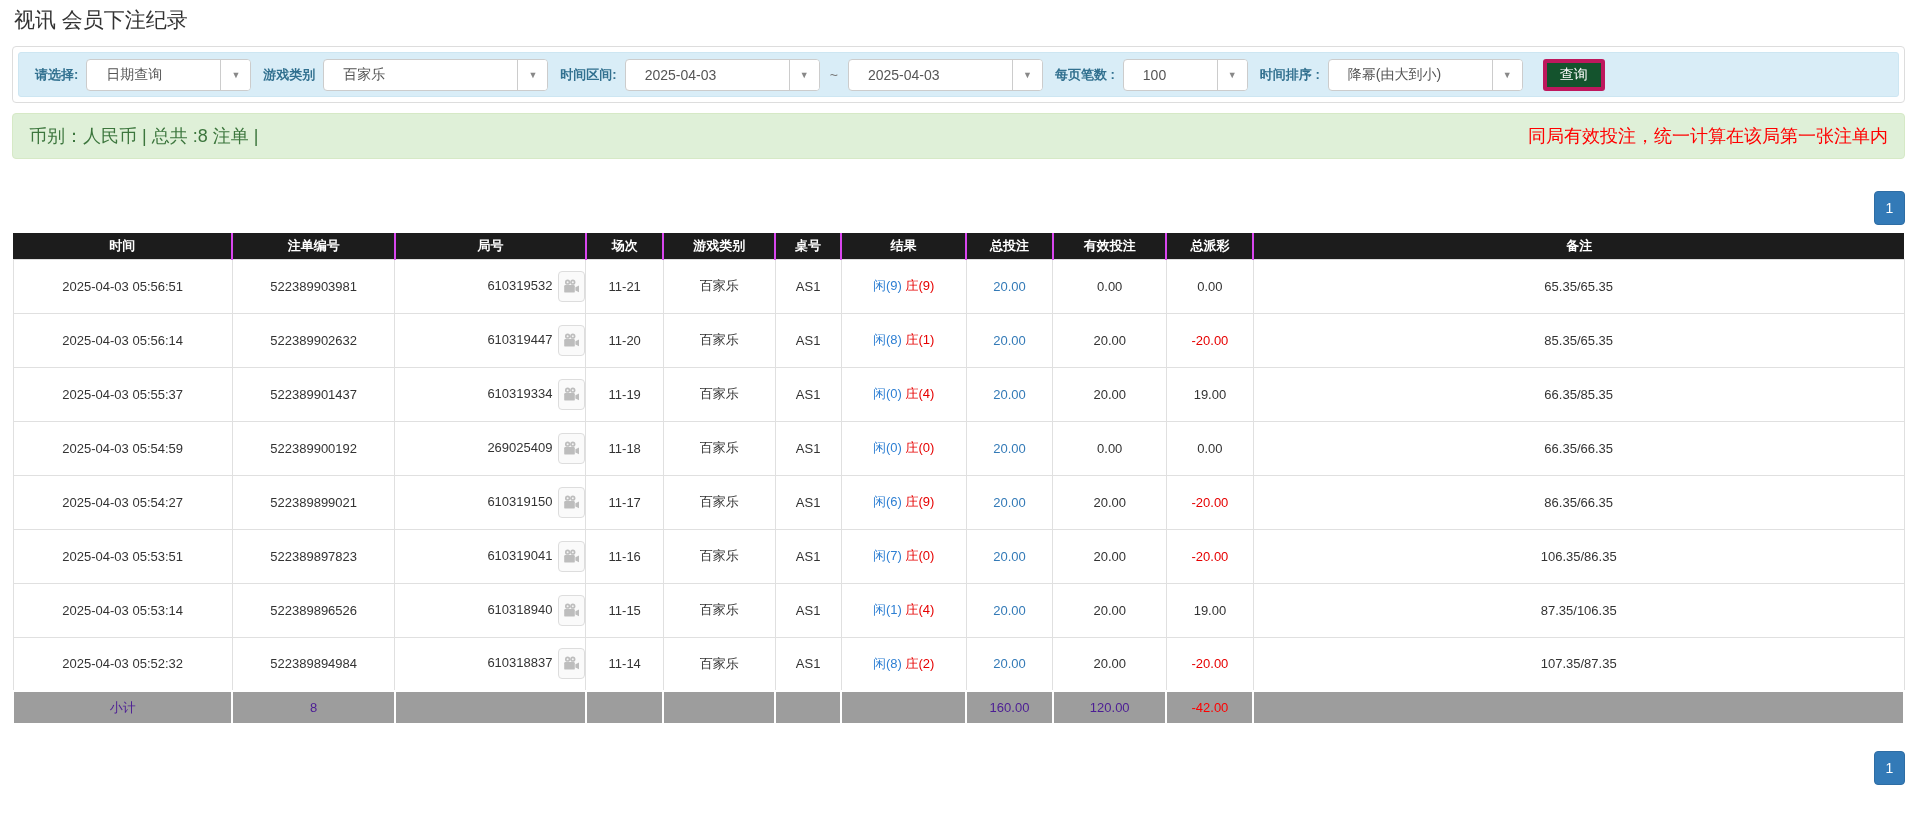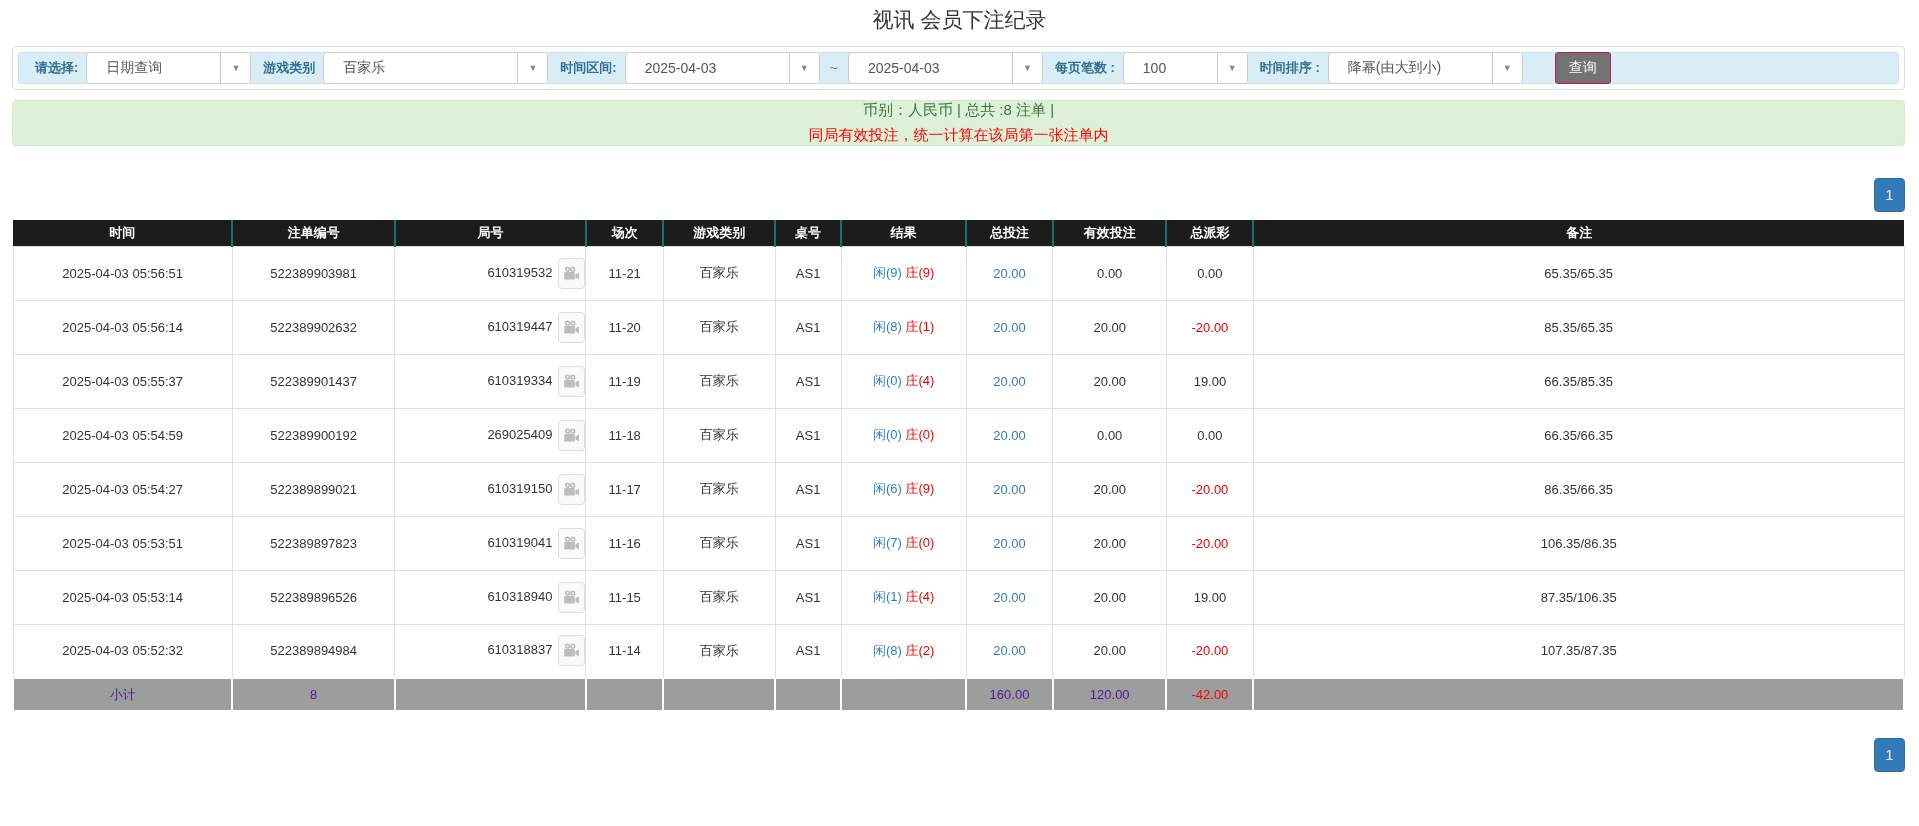--- a/index.html
+++ b/index.html
@@ -4,72 +4,71 @@
 <style>
   * { box-sizing: border-box; margin: 0; padding: 0; }
   html, body {
     width: 1919px; height: 826px; overflow: hidden;
     background: #fff;
     font-family: "Liberation Sans", "DejaVu Sans", sans-serif;
     color: #333;
   }
   .wrap { padding: 4px 14px 0 12px; }
 
-  .page-title { font-size: 21px; font-weight: 500; color: #333; padding: 2px 0 0 2px; text-align: center; }
+  .page-title { font-size: 21px; font-weight: 500; color: #333; padding: 2px 0 0 2px; }
 
   
   .panel { margin-top: 12px; border: 1px solid #ddd; border-radius: 4px; padding: 5px; background: #fff; }
   .filterbar {
     background: #d9edf7; border: 1px solid #cde6f2; border-radius: 3px;
-    height: 32px; display: flex; align-items: center; padding: 0 12px; gap: 8px;
+    height: 45px; display: flex; align-items: center; padding: 0 12px; gap: 8px;
     white-space: nowrap;
   }
   .f-label { color: #31708f; font-weight: bold; font-size: 13px; margin-left: 4px; }
   .combo {
     background: #fff; border: 1px solid #ccc; border-radius: 4px; height: 32px;
     display: flex; align-items: stretch; cursor: pointer; overflow: hidden;
   }
   .combo .val { flex: 1; display: flex; align-items: center; padding: 0 19px; font-size: 14px; color: #555; }
   .combo .caret-seg {
     width: 30px; border-left: 1px solid #ccc; display: flex; align-items: center; justify-content: center;
     color: #888; font-size: 9px; background: #fff;
   }
   .tilde { color: #777; font-size: 14px; margin: 0 2px; }
   .btn-search {
-    background: #737373; border: 1px solid #be185d; color: #fff; border-radius: 3px;
-    height: 32px; padding: 0 13px; font-size: 14px; cursor: pointer; margin-left: 24px;
+    background: #14532d; border: 4px solid #be185d; color: #fff; border-radius: 3px;
+    height: 32px; padding: 0 13px; font-size: 14px; cursor: pointer; margin-left: 12px;
   }
 
   
   .noticebar {
     margin-top: 10px; background: #dff0d8; border: 1px solid #d6e9c6; border-radius: 4px;
     height: 46px; display: flex; align-items: center; justify-content: space-between; padding: 0 16px;
-    font-size: 15px;
-    flex-direction: column;
+    font-size: 18px;
   }
   .noticebar .left { color: #3c763d; }
   .noticebar .right { color: #ff0000; }
 
   
   .pager-row { display: flex; justify-content: flex-end; }
   .pager-top { margin-top: 32px; }
   .pager-bottom { margin-top: 26px; }
   .page-btn {
     min-width: 31px; height: 34px; background: #337ab7; border: 1px solid #2e6da4;
     color: #fff; font-size: 14px; border-radius: 4px; display: flex; align-items: center; justify-content: center;
     cursor: pointer;
   }
 
   
   table { width: 100%; border-collapse: collapse; margin-top: 8px; font-size: 13px; table-layout: fixed; }
   thead th {
     background: #1c1c1c; color: #fff; font-weight: bold; height: 26px; text-align: center;
     border-bottom: 1px solid #ddd;
   }
-  thead th + th { border-left: 2px solid #0f766e; text-align: center; }
+  thead th + th { border-left: 2px solid #d946ef; text-align: center; }
   tbody td {
     background: #fff; border: 1px solid #e0e0e0; height: 54px; text-align: center; color: #333;
     overflow: hidden;
   }
   .round-cell { white-space: nowrap; text-align: right; }
   .video-btn {
     display: inline-flex; align-items: center; justify-content: center; vertical-align: middle;
     width: 27px; height: 31px; margin-left: 6px; background: #fafafa; border: 1px solid #ddd;
     border-radius: 4px; cursor: pointer;
   }

